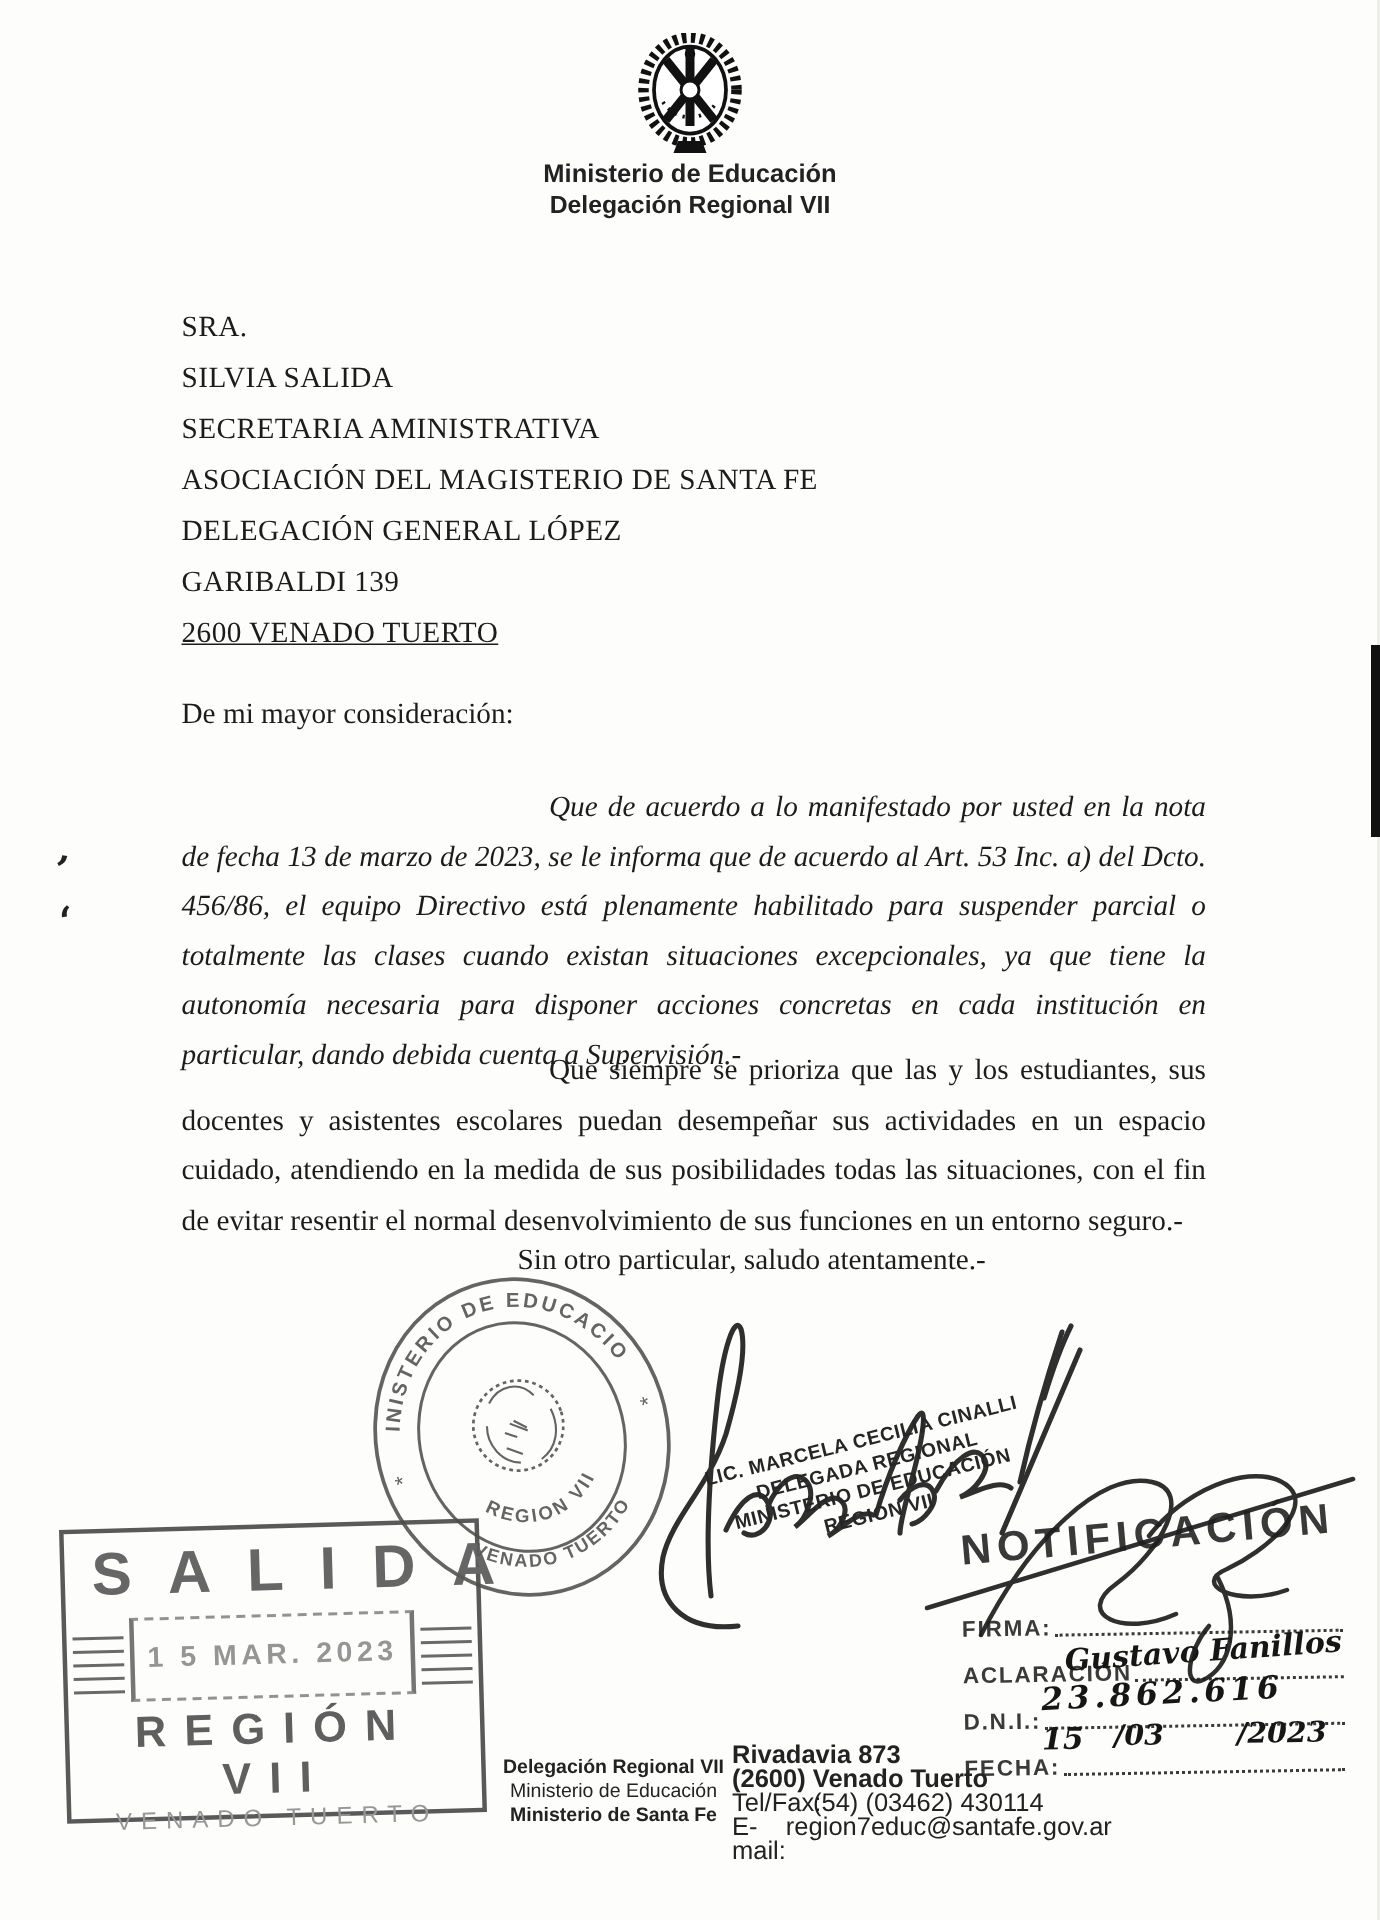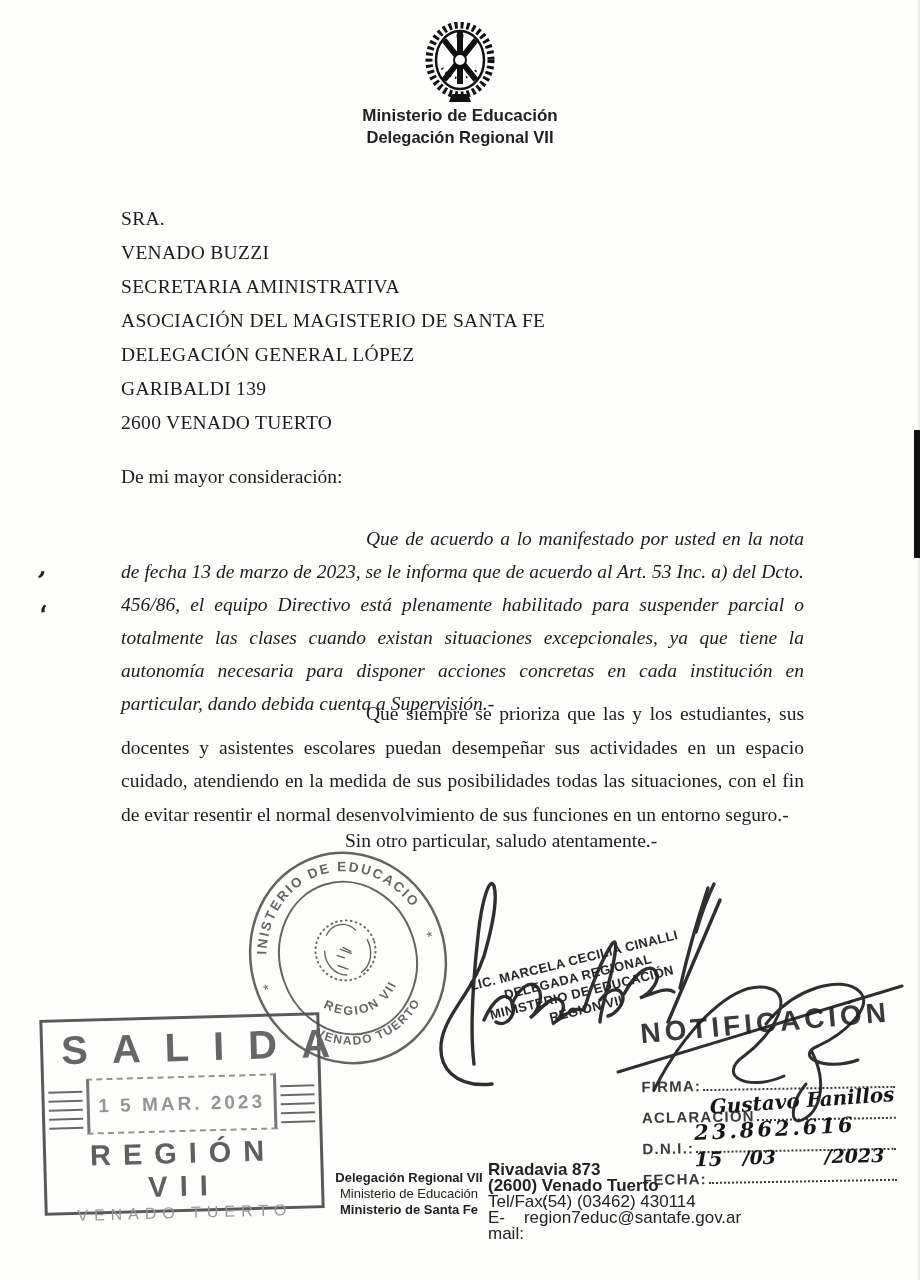--- a/index.html
+++ b/index.html
@@ -9,21 +9,21 @@
 
   
   .hdr-crest{left:412px;top:22px;width:96px;height:88px;}
   .hdr-title{left:0;top:106px;width:920px;text-align:center;
              font-family:"Liberation Sans",sans-serif;font-size:17px;font-weight:600;color:#222;}
   .hdr-sub{left:0;top:128px;width:920px;text-align:center;
            font-family:"Liberation Sans",sans-serif;font-size:16.5px;font-weight:600;color:#222;}
 
   
   .recipient{left:121px;top:202px;width:560px;font-size:19.5px;line-height:34px;letter-spacing:.3px;}
-  .recipient .underline{}
+  .recipient .underline{text-decoration:underline;}
 
   
   .salutation{left:121px;top:466px;font-size:19.5px;}
   .para{left:121px;width:683px;font-size:19.5px;line-height:33px;text-align:justify;text-indent:245px;}
   .para1{top:522px;font-style:italic;}
   .para2{top:697px;line-height:33.5px;}
   .closing{left:345px;top:830px;font-size:19.5px;}
 
   
   .ink-mark{font-size:26px;font-weight:bold;color:#222;font-family:"DejaVu Serif",serif;}
@@ -100,21 +100,21 @@
     <path d="M 30,46 A 22 24 0 0 0 66,46" stroke-width="2.5" stroke-dasharray="1.5 4"></path>
     <circle cx="48" cy="14" r="3.5" fill="#111" stroke="none"></circle>
     <path d="M 40,72 h 16 l 3,8 h -22 z" fill="#111" stroke="none"></path>
   </g>
 </svg>
 <div class="abs hdr-title">Ministerio de Educación</div>
 <div class="abs hdr-sub">Delegación Regional VII</div>
 
 <div class="abs recipient">
   <div>SRA.</div>
-  <div>VENADO BUZZI</div>
+  <div>SILVIA SALIDA</div>
   <div>SECRETARIA AMINISTRATIVA</div>
   <div>ASOCIACIÓN DEL MAGISTERIO DE SANTA FE</div>
   <div>DELEGACIÓN GENERAL LÓPEZ</div>
   <div>GARIBALDI 139</div>
   <div class="underline">2600 VENADO TUERTO</div>
 </div>
 
 <div class="abs salutation">De mi mayor consideración:</div>
 <div class="abs para para1">Que de acuerdo a lo manifestado por usted en la nota de fecha 13 de marzo de 2023, se le informa que de acuerdo al Art. 53 Inc. a) del Dcto. 456/86, el equipo Directivo está plenamente habilitado para suspender parcial o totalmente las clases cuando existan situaciones excepcionales, ya que tiene la autonomía necesaria para disponer acciones concretas en cada institución en particular, dando debida cuenta a Supervisión.-</div>
 <div class="abs para para2">Que siempre se prioriza que las y los estudiantes, sus docentes y asistentes escolares puedan desempeñar sus actividades en un espacio cuidado, atendiendo en la medida de sus posibilidades todas las situaciones, con el fin de evitar resentir el normal desenvolvimiento de sus funciones en un entorno seguro.-</div>

